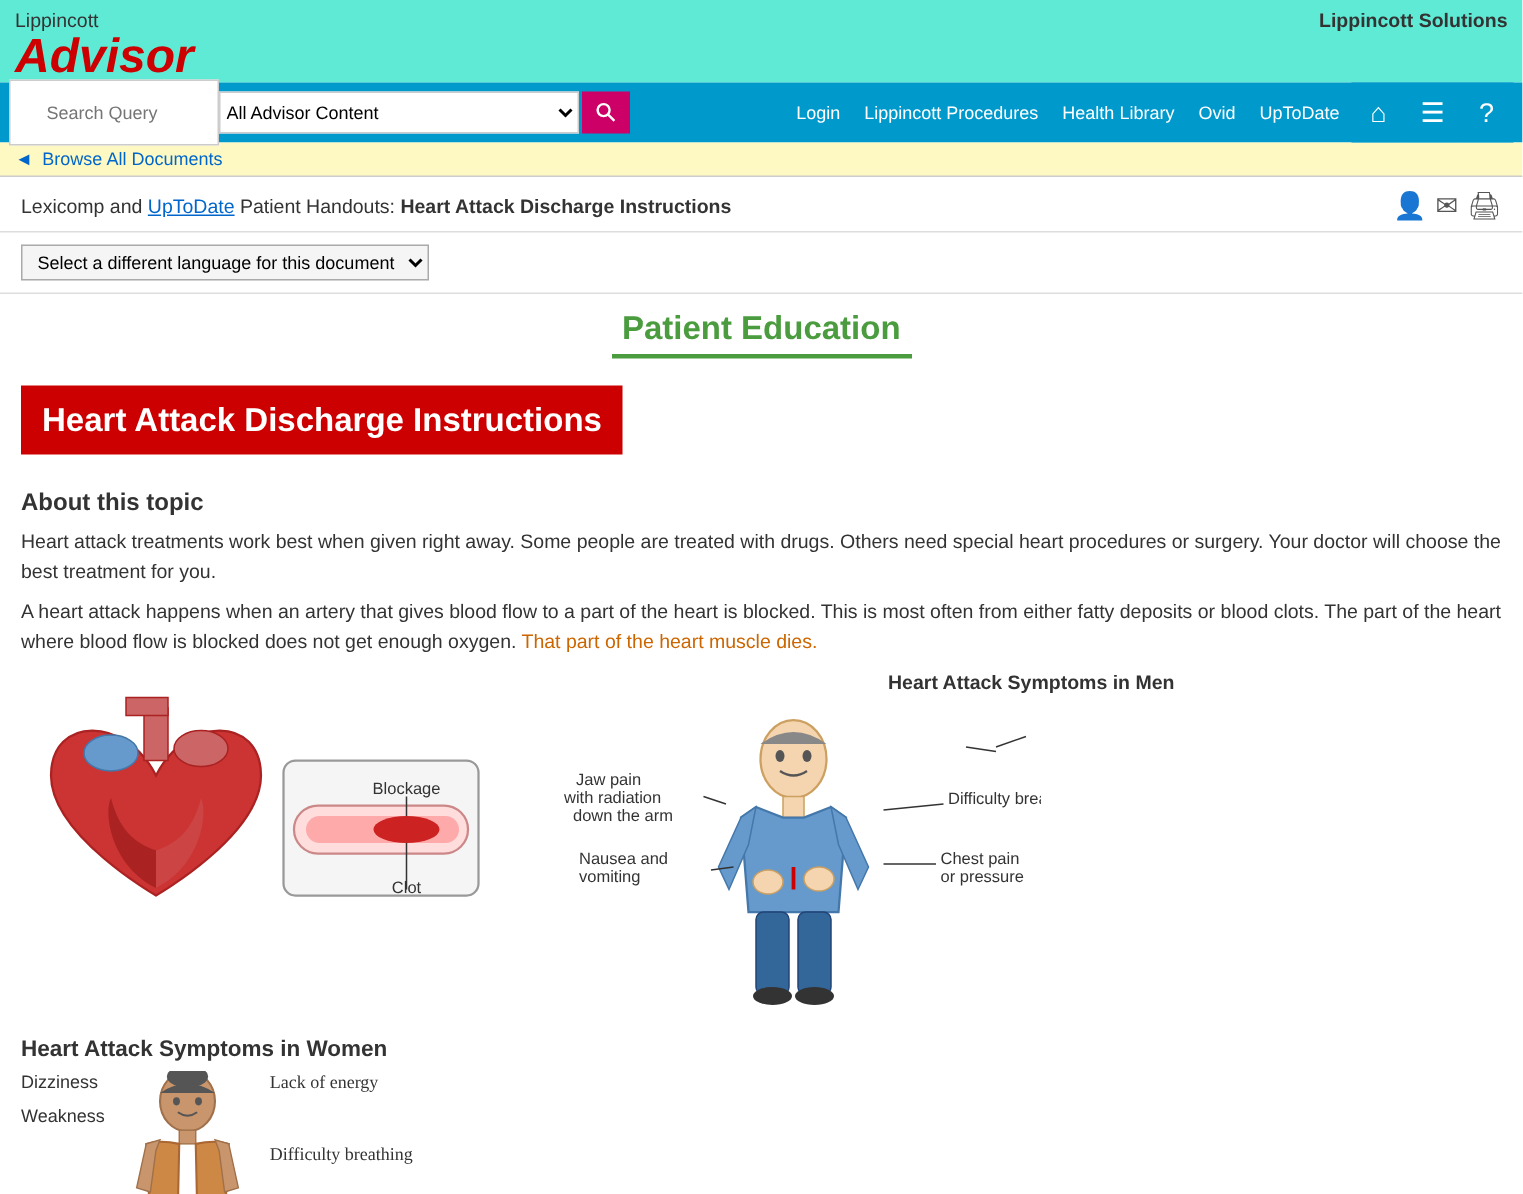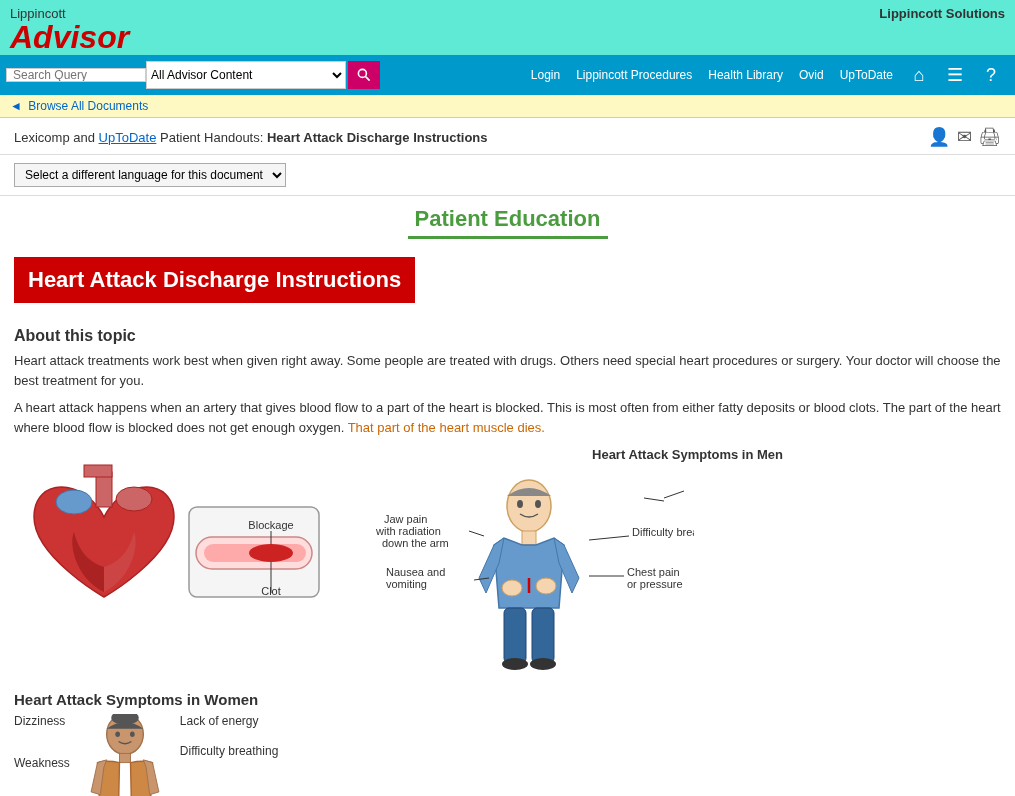--- a/index.html
+++ b/index.html
@@ -19,32 +19,32 @@
 
     
     .nav-bar {
       background: #0099cc;
       display: flex;
       align-items: center;
       padding: 0 6px;
       height: 40px;
     }
     .search-input {
-      height: 14px;
+      height: 44px;
       width: 140px;
       border: 1px solid #ccc;
-      padding: 0 6px;
+      padding: 0 24px;
       font-size: 12px;
       color: #999;
     }
     .search-select {
       height: 28px;
       border: 1px solid #ccc;
       font-size: 12px;
-      width: 200px;
+      width: 240px;
       background: #fff;
     }
     .search-btn {
       width: 32px;
       height: 28px;
       background: #cc0066;
       border: none;
       cursor: pointer;
       display: flex;
       align-items: center;
@@ -195,31 +195,32 @@
     }
     .women-symptoms-row {
       display: flex;
       gap: 10px;
       align-items: flex-start;
       margin-top: 6px;
     }
     .women-labels {
       display: flex;
       flex-direction: column;
-      gap: 28px;
+      gap: 9px;
       font-size: 12px;
       color: #333;
     }
     .women-figure { width: 90px; height: 110px; }
     .women-labels-right {
       display: flex;
       flex-direction: column;
-      gap: 16px;
+      gap: 33px;
       font-size: 12px;
       color: #333;
+      font-family: Liberation Serif, serif;
     }
   </style>
 </head>
 <body>
 
 <div class="brand-bar">
   <div>
     <div class="brand-lippincott">Lippincott</div>
     <div class="brand-advisor">Advisor</div>
   </div>

